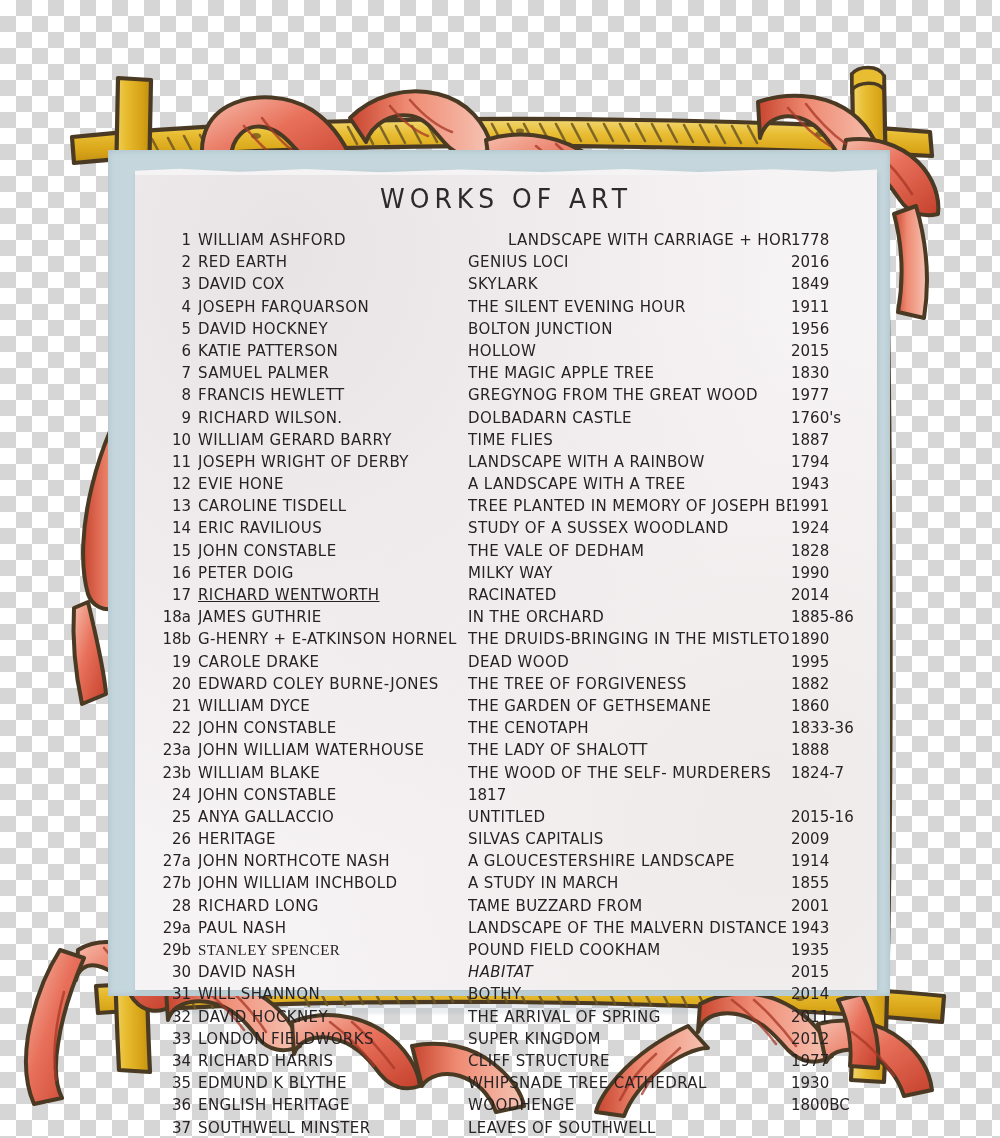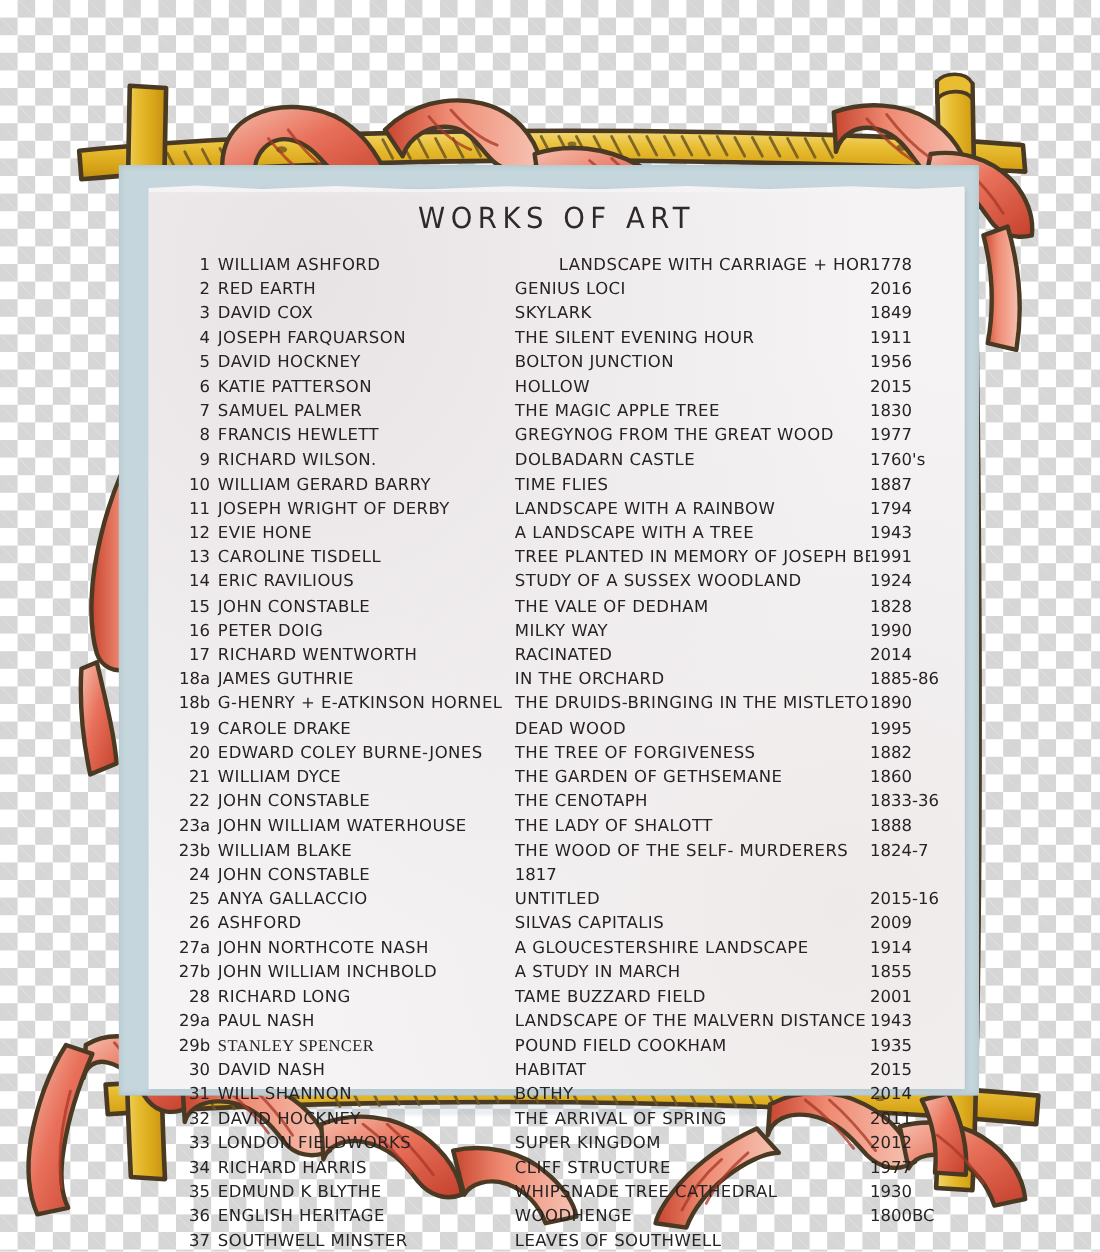--- a/index.html
+++ b/index.html
@@ -549,21 +549,21 @@
           <span class="year">1828</span>
         </li>
         <li class="row">
           <span class="num">16</span>
           <span class="artist"><span style="white-space: nowrap; margin-top: 10px;">PETER  DOIG</span></span>
           <span class="work"><span style="white-space: nowrap; text-align: center;">MILKY WAY</span></span>
           <span class="year">1990</span>
         </li>
         <li class="row">
           <span class="num">17</span>
-          <span class="artist"><span style="white-space: nowrap;">RICHARD WENTWORTH</span></span>
+          <span class="artist"><span style="white-space: nowrap; text-decoration: underline;">RICHARD WENTWORTH</span></span>
           <span class="work"><span style="white-space: nowrap;">RACINATED</span></span>
           <span class="year">2014</span>
         </li>
         <li class="row">
           <span class="num">18a</span>
           <span class="artist"><span style="white-space: nowrap;">JAMES GUTHRIE</span></span>
           <span class="work"><span style="white-space: nowrap;">IN THE ORCHARD</span></span>
           <span class="year">1885-86</span>
         </li>
         <li class="row">
@@ -614,58 +614,58 @@
           <span class="year">1817</span>
         </li>
         <li class="row">
           <span class="num">25</span>
           <span class="artist"><span style="white-space: nowrap;">ANYA GALLACCIO</span></span>
           <span class="work"><span style="white-space: nowrap;">UNTITLED</span></span>
           <span class="year">2015-16</span>
         </li>
         <li class="row">
           <span class="num">26</span>
-          <span class="artist"><span style="white-space: nowrap;">ASHFORD</span></span>
+          <span class="artist"><span style="white-space: nowrap;">HERITAGE</span></span>
           <span class="work"><span style="white-space: nowrap;">SILVAS  CAPITALIS</span></span>
           <span class="year">2009</span>
         </li>
         <li class="row">
           <span class="num">27a</span>
           <span class="artist"><span style="white-space: nowrap;">JOHN NORTHCOTE NASH</span></span>
           <span class="work"><span style="white-space: nowrap;">A GLOUCESTERSHIRE  LANDSCAPE</span></span>
           <span class="year">1914</span>
         </li>
         <li class="row">
           <span class="num">27b</span>
           <span class="artist"><span style="white-space: nowrap;">JOHN WILLIAM INCHBOLD</span></span>
           <span class="work"><span style="white-space: nowrap;">A STUDY IN MARCH</span></span>
           <span class="year">1855</span>
         </li>
         <li class="row">
           <span class="num">28</span>
           <span class="artist"><span style="white-space: nowrap;">RICHARD  LONG</span></span>
-          <span class="work"><span style="white-space: nowrap;">TAME BUZZARD FIELD</span></span>
+          <span class="work"><span style="white-space: nowrap;">TAME BUZZARD FROM</span></span>
           <span class="year">2001</span>
         </li>
         <li class="row">
           <span class="num">29a</span>
           <span class="artist"><span style="white-space: nowrap;">PAUL NASH</span></span>
           <span class="work"><span style="white-space: nowrap;">LANDSCAPE OF THE MALVERN DISTANCE</span></span>
           <span class="year">1943</span>
         </li>
         <li class="row">
           <span class="num">29b</span>
           <span class="artist"><span style="white-space: nowrap; font-family: Liberation Serif, serif;">STANLEY  SPENCER</span></span>
           <span class="work"><span style="white-space: nowrap;">POUND FIELD   COOKHAM</span></span>
           <span class="year">1935</span>
         </li>
         <li class="row">
           <span class="num">30</span>
           <span class="artist"><span style="white-space: nowrap;">DAVID NASH</span></span>
-          <span class="work"><span style="white-space: nowrap;">HABITAT</span></span>
+          <span class="work"><span style="white-space: nowrap; font-style: italic;">HABITAT</span></span>
           <span class="year">2015</span>
         </li>
         <li class="row">
           <span class="num">31</span>
           <span class="artist"><span style="white-space: nowrap;">WILL SHANNON</span></span>
           <span class="work"><span style="white-space: nowrap;">BOTHY</span></span>
           <span class="year">2014</span>
         </li>
         <li class="row">
           <span class="num">32</span>

